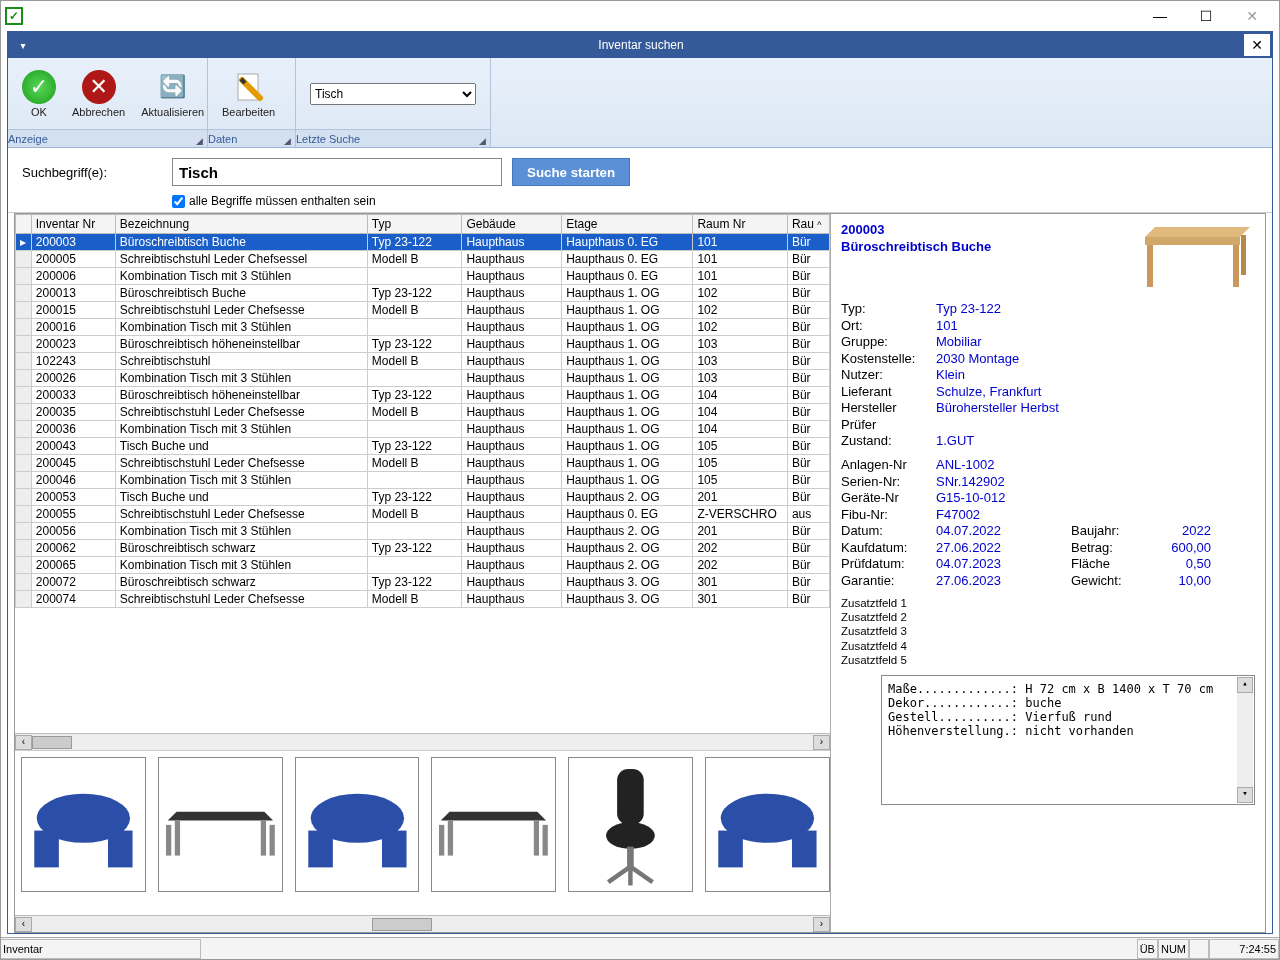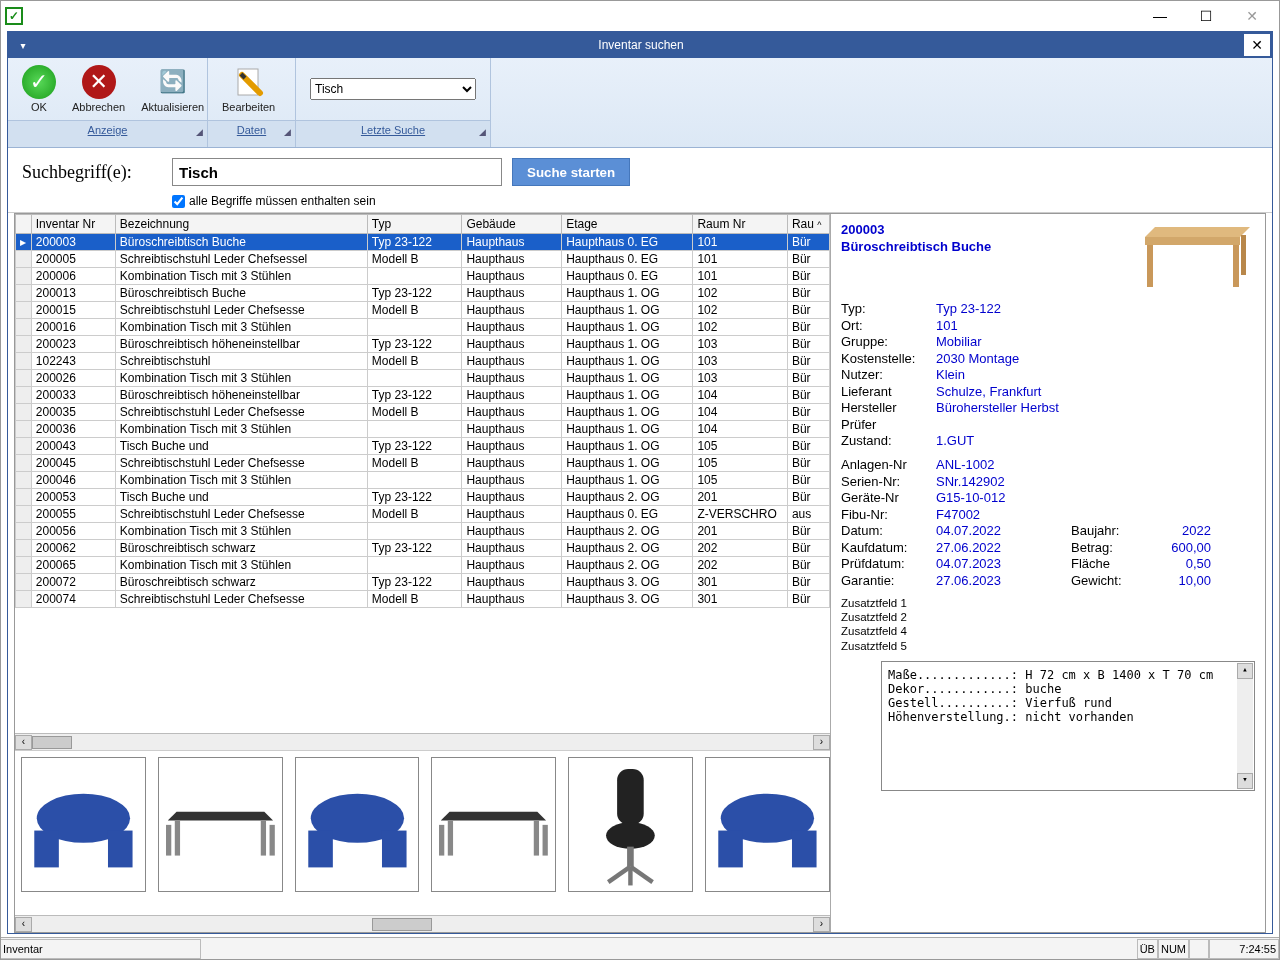--- a/index.html
+++ b/index.html
@@ -15,35 +15,35 @@
   .inner-window { margin: 0 6px 3px 6px; border: 1px solid #355a9a; flex: 1; display: flex; flex-direction: column; position: relative; background: #fff; }
 
   .inner-title { height: 26px; background: #355a9a; color: #fff; display: flex; align-items: center; }
   .inner-dropdown-btn { width: 30px; text-align: center; font-size: 10px; color: #fff; }
   .inner-title-text { flex: 1; text-align: center; font-size: 12px; }
   .inner-close { width: 26px; height: 22px; background: #fff; color: #000; text-align: center; line-height: 22px; margin-right: 2px; font-size: 14px; }
 
   .ribbon { background: linear-gradient(#e8f0fa 0%, #dce8f5 100%); border-bottom: 1px solid #9bb3d4; display: flex; height: 90px; }
   .ribbon-group { border-right: 1px solid #b0c4de; display: flex; flex-direction: column; }
   .ribbon-group-body { flex: 1; display: flex; align-items: center; padding: 2px 6px; }
-  .ribbon-group-label { height: 27px; text-align: center; font-size: 11px; color: #355a9a; background: #d2e0f0; border-top: 1px solid #b0c4de; line-height: 18px; position: relative; text-decoration: underline; }
+  .ribbon-group-label { height: 18px; text-align: left; font-size: 11px; color: #355a9a; background: #d2e0f0; border-top: 1px solid #b0c4de; line-height: 18px; position: relative; }
   .ribbon-group-label .expand { position: absolute; right: 4px; top: 2px; font-size: 9px; color: #557; }
   .ribbon-btn { display: flex; flex-direction: column; align-items: center; padding: 4px 8px; cursor: default; }
   .ribbon-btn .icon { width: 34px; height: 34px; border-radius: 50%; margin-bottom: 2px; display: flex; align-items: center; justify-content: center; font-size: 22px; }
   .icon-ok { background: radial-gradient(#58d858,#1a9c1a); color: #fff; }
   .icon-cancel { background: #b01818; color: #fff; border-radius: 6px; }
   .icon-refresh { color: #2aa52a; }
   .icon-edit { }
   .ribbon-btn .label { font-size: 11px; color: #222; }
   .ribbon-search-box { display: flex; align-items: center; margin: 4px 8px; }
   .ribbon-search-box select { width: 170px; height: 22px; font-size: 12px; }
 
   .search-row { padding: 10px 14px 4px 14px; display: flex; flex-direction: column; border-bottom: 1px solid #ccc;}
   .search-row-line { display: flex; align-items: center; }
-  .search-label { width: 150px; font-size: 18px; font-family: Liberation Serif, serif; }
+  .search-label { width: 150px; font-size: 13px; }
   .search-input { width: 330px; height: 28px; font-size: 15px; font-weight: bold; padding: 2px 6px; border: 1px solid #888; }
   .search-btn { margin-left: 10px; height: 28px; padding: 0 14px; background: #5b8fd6; color: #fff; border: 1px solid #4577bb; font-weight: bold; cursor: default; }
   .search-check { margin-left: 150px; margin-top: 8px; display: flex; align-items: center; gap: 4px; font-size: 12px; }
 
   .count-row { padding: 4px 14px; font-size: 12px; }
 
   .main-area { flex: 1; display: flex; overflow: hidden; border:1px solid #999; margin:0 6px;}
   .grid-wrap { flex: 1.05; display: flex; flex-direction: column; overflow: hidden; }
   .grid-scroll { flex: 1; overflow: hidden; }
   table.grid { border-collapse: collapse; width: 100%; font-size: 12px; }
@@ -525,20 +525,21 @@
             <div class="dlabel">Fläche</div>
             <div class="dvalr">0,50</div>
             <div class="dlabel">Garantie:</div>
             <div class="dval">27.06.2023</div>
             <div class="dlabel">Gewicht:</div>
             <div class="dvalr">10,00</div>
           </div>
         <div class="zusatz" id="zusatz">
             <div>Zusatztfeld 1</div>
             <div>Zusatztfeld 2</div>
+            <div>Zusatztfeld 3</div>
             <div>Zusatztfeld 4</div>
             <div>Zusatztfeld 5</div>
           </div>
         <div class="memo"><span id="memo-text">Maße.............: H 72 cm x B 1400 x T 70 cm
 Dekor............: buche
 Gestell..........: Vierfuß rund
 Höhenverstellung.: nicht vorhanden</span>
           <div class="memo-scroll"><div class="u">▴</div><div class="tr"></div><div class="d">▾</div></div>
         </div>
       </div>

